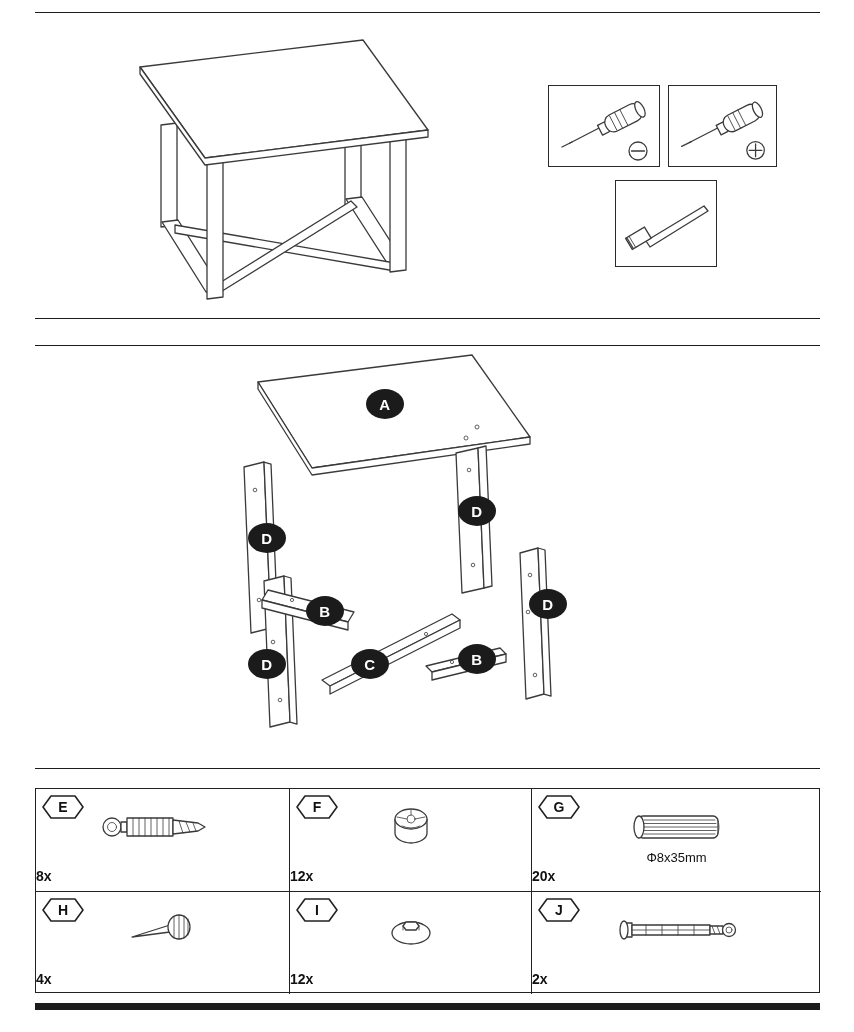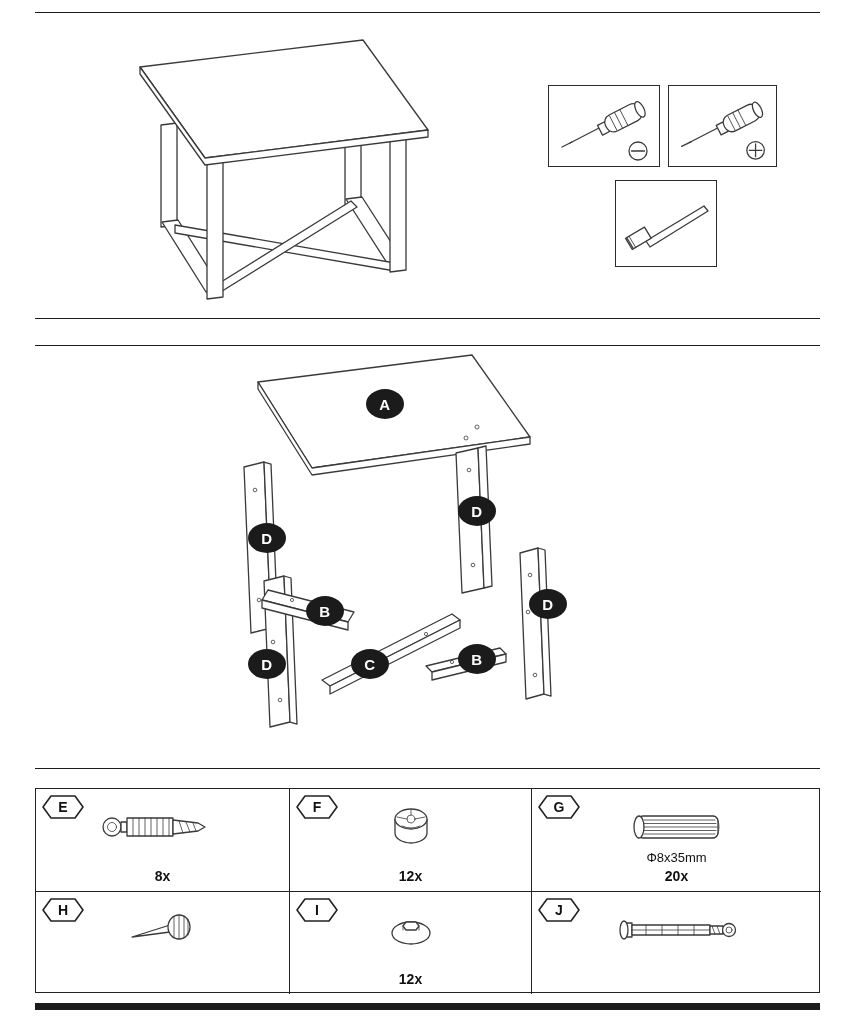--- a/index.html
+++ b/index.html
@@ -46,21 +46,21 @@
     border-right:1.6px solid #222;
     border-bottom:1.6px solid #222;
     display:flex;align-items:center;justify-content:center;
     box-sizing:border-box;
   }
   .cell:nth-child(3n){border-right:none;}
   .cell:nth-child(n+4){border-bottom:none;}
   .badge{position:absolute;top:5px;left:6px;}
   .badge text{font-family:"Liberation Sans",sans-serif;font-weight:bold;font-size:14px;fill:#111;}
   .qty{
-    position:absolute;bottom:7px;left:0;right:0;text-align:center;
+    position:absolute;bottom:7px;left:0;right:0;text-align:left;
     font-weight:bold;font-size:14px;color:#111;
   }
   .dim{
     position:absolute;bottom:26px;left:0;right:0;text-align:center;
     font-size:13px;color:#111;
   }
   .part-icon{margin-bottom:26px;}
 </style>
 </head>
 <body>
@@ -263,20 +263,21 @@
         <text x="21" y="18" text-anchor="middle">H</text>
       </svg>
       <svg class="part-icon" width="90" height="46" viewBox="0 0 90 46">
         <polygon class="f" points="52,18 14,30 52,25"></polygon>
         <ellipse class="f" cx="61" cy="20" rx="11" ry="12"></ellipse>
         <line class="s thin" x1="56" y1="9.5" x2="56" y2="31"></line>
         <line class="s thin" x1="61" y1="8" x2="61" y2="32"></line>
         <line class="s thin" x1="66" y1="9" x2="66" y2="31"></line>
         <line class="s thin" x1="70" y1="12" x2="70" y2="28"></line>
       </svg>
+      <div class="qty">4x</div>
     </div>
 
     <div class="cell">
       <svg class="badge" width="42" height="26" viewBox="0 0 42 26">
         <polygon class="f" points="9,2 33,2 41,13 33,24 9,24 1,13" style="stroke:#222;stroke-width:1.6"></polygon>
         <text x="21" y="18" text-anchor="middle">I</text>
       </svg>
       <svg class="part-icon" width="64" height="44" viewBox="0 0 64 44">
         <ellipse class="f" cx="32" cy="25" rx="19" ry="11"></ellipse>
         <polygon class="f" points="27,14 37,14 40,18 37,22 27,22 24,18"></polygon>
@@ -299,16 +300,17 @@
         <line class="s thin" x1="34" y1="17" x2="34" y2="27"></line>
         <line class="s thin" x1="50" y1="17" x2="50" y2="27"></line>
         <line class="s thin" x1="66" y1="17" x2="66" y2="27"></line>
         <line class="s thin" x1="82" y1="17" x2="82" y2="27"></line>
         <rect class="f" x="98" y="18" width="13" height="8"></rect>
         <line class="s thin" x1="100" y1="18" x2="103" y2="26"></line>
         <line class="s thin" x1="105" y1="18" x2="108" y2="26"></line>
         <circle class="f" cx="117" cy="22" r="6.5"></circle>
         <circle class="s thin" cx="117" cy="22" r="3"></circle>
       </svg>
+      <div class="qty">2x</div>
     </div>
 
   </div>
 </div>
 
 </body></html>

